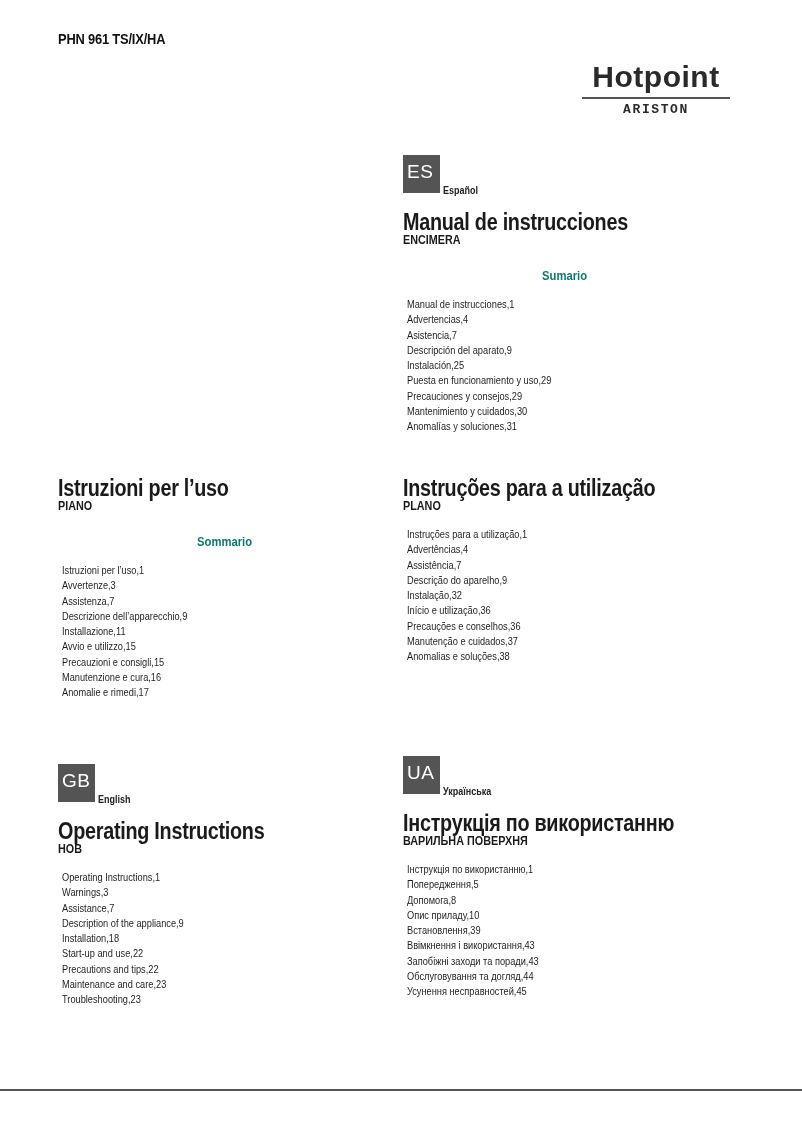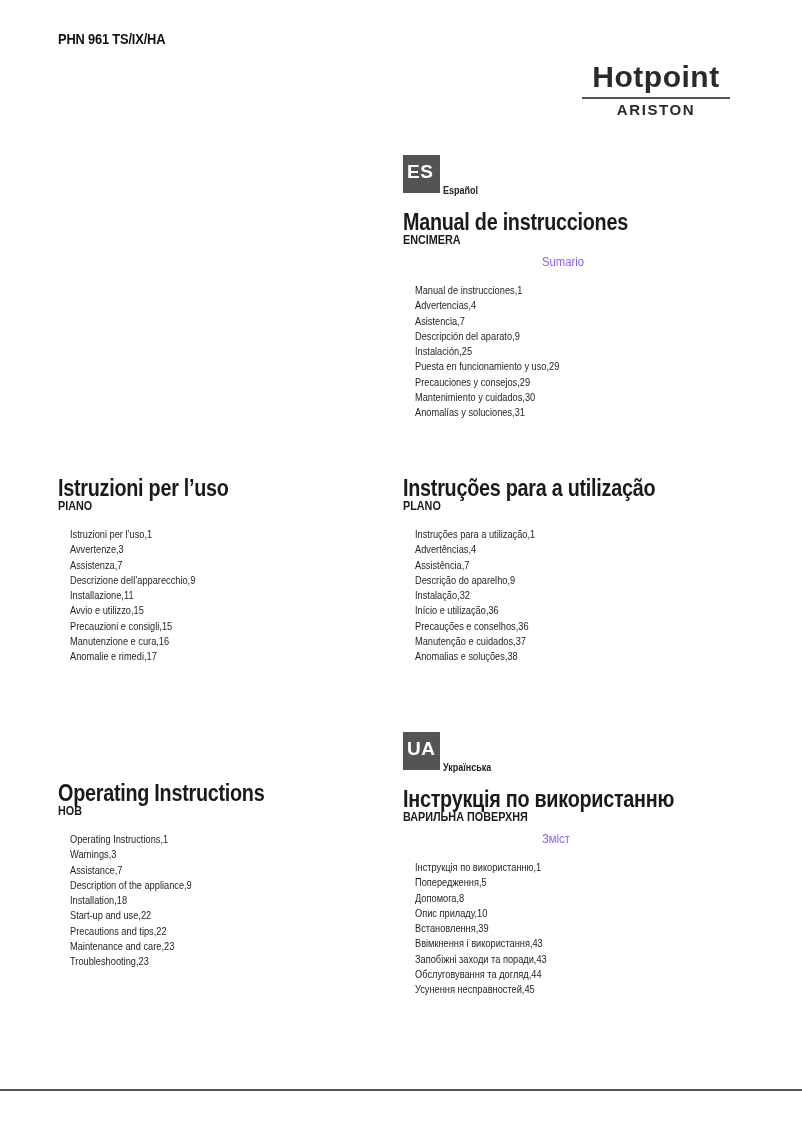--- a/index.html
+++ b/index.html
@@ -40,43 +40,44 @@
       color: #2a2a2a;
       letter-spacing: 0.5px;
       line-height: 30px;
     }
     .logo-line {
       height: 2px;
       background: #555;
       margin: 5px 1px 5px 1px;
     }
     .logo-sub {
-      font-size: 15px;
+      font-size: 13px;
       font-weight: bold;
       color: #2a2a2a;
       letter-spacing: 1.6px;
       line-height: 12px;
+      font-family: Liberation Mono, monospace;
     }
     .section {
       position: absolute;
       width: 340px;
     }
     .badge-row {
       position: relative;
       height: 38px;
     }
     .badge {
       position: absolute;
       left: 0;
       top: 0;
       width: 37px;
       height: 38px;
       background: #545454;
       color: #ffffff;
-      font-weight: bold;
+      font-weight: normal;
       font-size: 19px;
       line-height: 34px;
       text-indent: 4px;
       letter-spacing: 0.5px;
       box-sizing: border-box;
     }
     .lang {
       position: absolute;
       left: 40px;
       bottom: -3px;
@@ -101,38 +102,38 @@
     .subtitle {
       font-size: 12px;
       font-weight: bold;
       line-height: 14px;
       color: #1a1a1a;
       white-space: nowrap;
       transform: scaleX(0.9);
       transform-origin: left top;
     }
     .toc-heading {
-      margin-top: 8px;
+      margin-top: 22px;
       font-size: 12.5px;
-      font-weight: normal;
-      color: #8b5cf6;
+      font-weight: bold;
+      color: #0f766e;
       line-height: 14px;
       position: relative;
       height: 14px;
     }
     .toc-heading span {
       position: absolute;
       left: 139px;
       white-space: nowrap;
       transform: scaleX(0.9);
       transform-origin: left top;
     }
     .toc {
       list-style: none;
-      margin: 12px;
+      margin: 4px;
       padding: 0;
       margin-top: 14px;
     }
     .toc li {
       font-size: 10.5px;
       line-height: 15.3px;
       color: #1f1f1f;
       white-space: nowrap;
       transform: scaleX(0.88);
       transform-origin: left top;
@@ -176,20 +177,23 @@
     <li>Puesta en funcionamiento y uso,29</li>
     <li>Precauciones y consejos,29</li>
     <li>Mantenimiento y cuidados,30</li>
     <li>Anomalías y soluciones,31</li>
   </ul>
 </div>
 
 <div class="section" style="left:58px; top:459px;">
   <div class="title">Istruzioni per l’uso</div>
   <div class="subtitle">PIANO</div>
+  <div class="toc-heading">
+      <span>Sommario</span>
+    </div>
   <ul class="toc">
     <li>Istruzioni per l’uso,1</li>
     <li>Avvertenze,3</li>
     <li>Assistenza,7</li>
     <li>Descrizione dell’apparecchio,9</li>
     <li>Installazione,11</li>
     <li>Avvio e utilizzo,15</li>
     <li>Precauzioni e consigli,15</li>
     <li>Manutenzione e cura,16</li>
     <li>Anomalie e rimedi,17</li>
@@ -206,45 +210,46 @@
     <li>Descrição do aparelho,9</li>
     <li>Instalação,32</li>
     <li>Início e utilização,36</li>
     <li>Precauções e conselhos,36</li>
     <li>Manutenção e cuidados,37</li>
     <li>Anomalias e soluções,38</li>
   </ul>
 </div>
 
 <div class="section" style="left:58px; top:764px;">
+  <div class="badge-row">
+    <div class="badge">GB</div>
+    <div class="lang">English</div>
+  </div>
   <div class="title">Operating Instructions</div>
   <div class="subtitle">HOB</div>
   <ul class="toc">
     <li>Operating Instructions,1</li>
     <li>Warnings,3</li>
     <li>Assistance,7</li>
     <li>Description of the appliance,9</li>
     <li>Installation,18</li>
     <li>Start-up and use,22</li>
     <li>Precautions and tips,22</li>
     <li>Maintenance and care,23</li>
     <li>Troubleshooting,23</li>
   </ul>
 </div>
 
-<div class="section" style="left:403px; top:732px;">
+<div class="section" style="left:403px; top:756px;">
   <div class="badge-row">
     <div class="badge">UA</div>
     <div class="lang">Українська</div>
   </div>
   <div class="title">Інструкція по використанню</div>
   <div class="subtitle">ВАРИЛЬНА ПОВЕРХНЯ</div>
-  <div class="toc-heading">
-      <span>Зміст</span>
-    </div>
   <ul class="toc">
     <li>Інструкція по використанню,1</li>
     <li>Попередження,5</li>
     <li>Допомога,8</li>
     <li>Опис приладу,10</li>
     <li>Встановлення,39</li>
     <li>Ввімкнення і використання,43</li>
     <li>Запобіжні заходи та поради,43</li>
     <li>Обслуговування та догляд,44</li>
     <li>Усунення несправностей,45</li>

